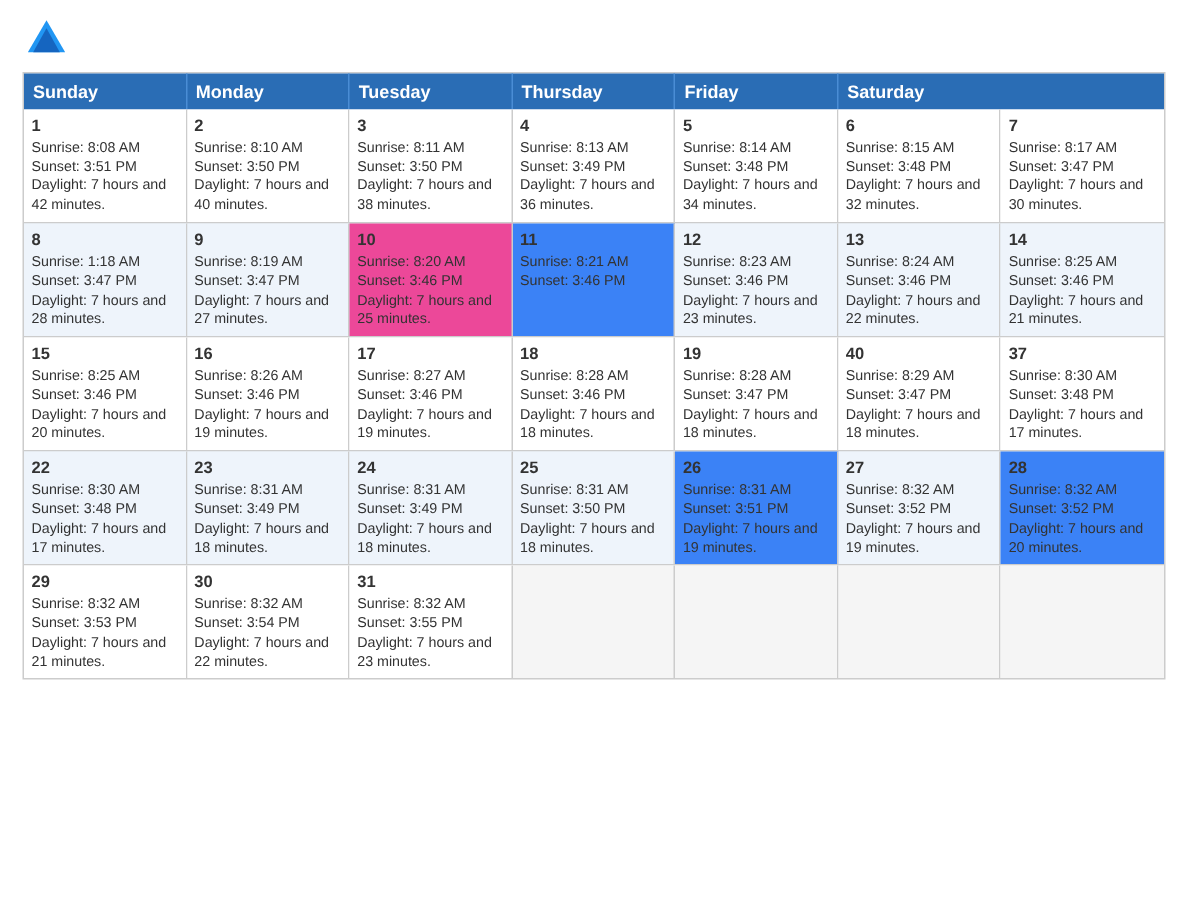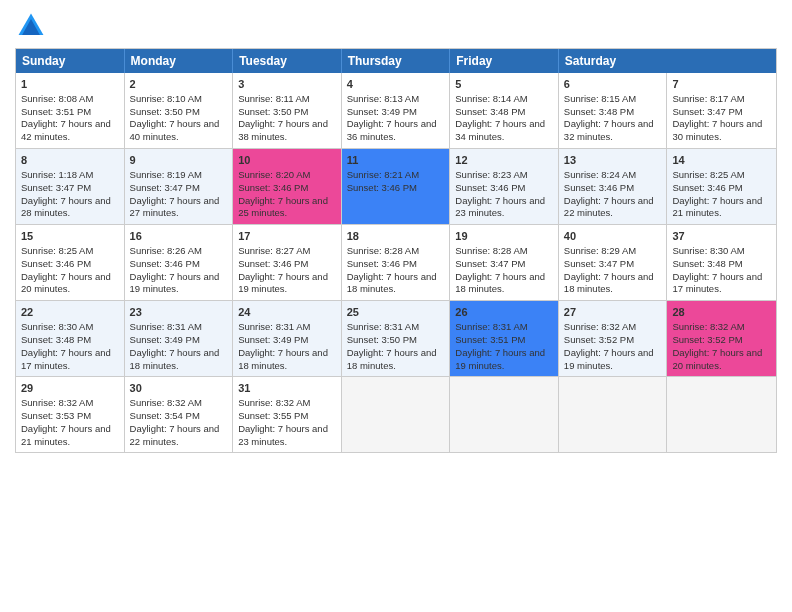--- a/index.html
+++ b/index.html
@@ -179,21 +179,21 @@
           <div class="cal-cell"><span class="day-num">40</span><span>Sunrise: 8:29 AM</span><br><span>Sunset: 3:47 PM</span><br><span>Daylight: 7 hours and 18 minutes.</span></div>
           <div class="cal-cell"><span class="day-num">37</span><span>Sunrise: 8:30 AM</span><br><span>Sunset: 3:48 PM</span><br><span>Daylight: 7 hours and 17 minutes.</span></div>
         </div>
         <div class="cal-row" style="background: rgb(238, 244, 251);">
           <div class="cal-cell" style="background: rgb(238, 244, 251);"><span class="day-num">22</span><span>Sunrise: 8:30 AM</span><br><span>Sunset: 3:48 PM</span><br><span>Daylight: 7 hours and 17 minutes.</span></div>
           <div class="cal-cell" style="background: rgb(238, 244, 251);"><span class="day-num">23</span><span>Sunrise: 8:31 AM</span><br><span>Sunset: 3:49 PM</span><br><span>Daylight: 7 hours and 18 minutes.</span></div>
           <div class="cal-cell" style="background: rgb(238, 244, 251);"><span class="day-num">24</span><span>Sunrise: 8:31 AM</span><br><span>Sunset: 3:49 PM</span><br><span>Daylight: 7 hours and 18 minutes.</span></div>
           <div class="cal-cell" style="background: rgb(238, 244, 251);"><span class="day-num">25</span><span>Sunrise: 8:31 AM</span><br><span>Sunset: 3:50 PM</span><br><span>Daylight: 7 hours and 18 minutes.</span></div>
           <div class="cal-cell" style="background: #3b82f6;"><span class="day-num">26</span><span>Sunrise: 8:31 AM</span><br><span>Sunset: 3:51 PM</span><br><span>Daylight: 7 hours and 19 minutes.</span></div>
           <div class="cal-cell" style="background: rgb(238, 244, 251);"><span class="day-num">27</span><span>Sunrise: 8:32 AM</span><br><span>Sunset: 3:52 PM</span><br><span>Daylight: 7 hours and 19 minutes.</span></div>
-          <div class="cal-cell" style="background: #ec4899;"><span class="day-num">28</span><span>Sunrise: 8:32 AM</span><br><span>Sunset: 3:52 PM</span><br><span>Daylight: 7 hours and 20 minutes.</span></div>
+          <div class="cal-cell" style="background: #3b82f6;"><span class="day-num">28</span><span>Sunrise: 8:32 AM</span><br><span>Sunset: 3:52 PM</span><br><span>Daylight: 7 hours and 20 minutes.</span></div>
         </div>
         <div class="cal-row">
           <div class="cal-cell"><span class="day-num">29</span><span>Sunrise: 8:32 AM</span><br><span>Sunset: 3:53 PM</span><br><span>Daylight: 7 hours and 21 minutes.</span></div>
           <div class="cal-cell"><span class="day-num">30</span><span>Sunrise: 8:32 AM</span><br><span>Sunset: 3:54 PM</span><br><span>Daylight: 7 hours and 22 minutes.</span></div>
           <div class="cal-cell"><span class="day-num">31</span><span>Sunrise: 8:32 AM</span><br><span>Sunset: 3:55 PM</span><br><span>Daylight: 7 hours and 23 minutes.</span></div>
           <div class="cal-cell empty"></div>
           <div class="cal-cell empty"></div>
           <div class="cal-cell empty"></div>
           <div class="cal-cell empty"></div>
         </div>

